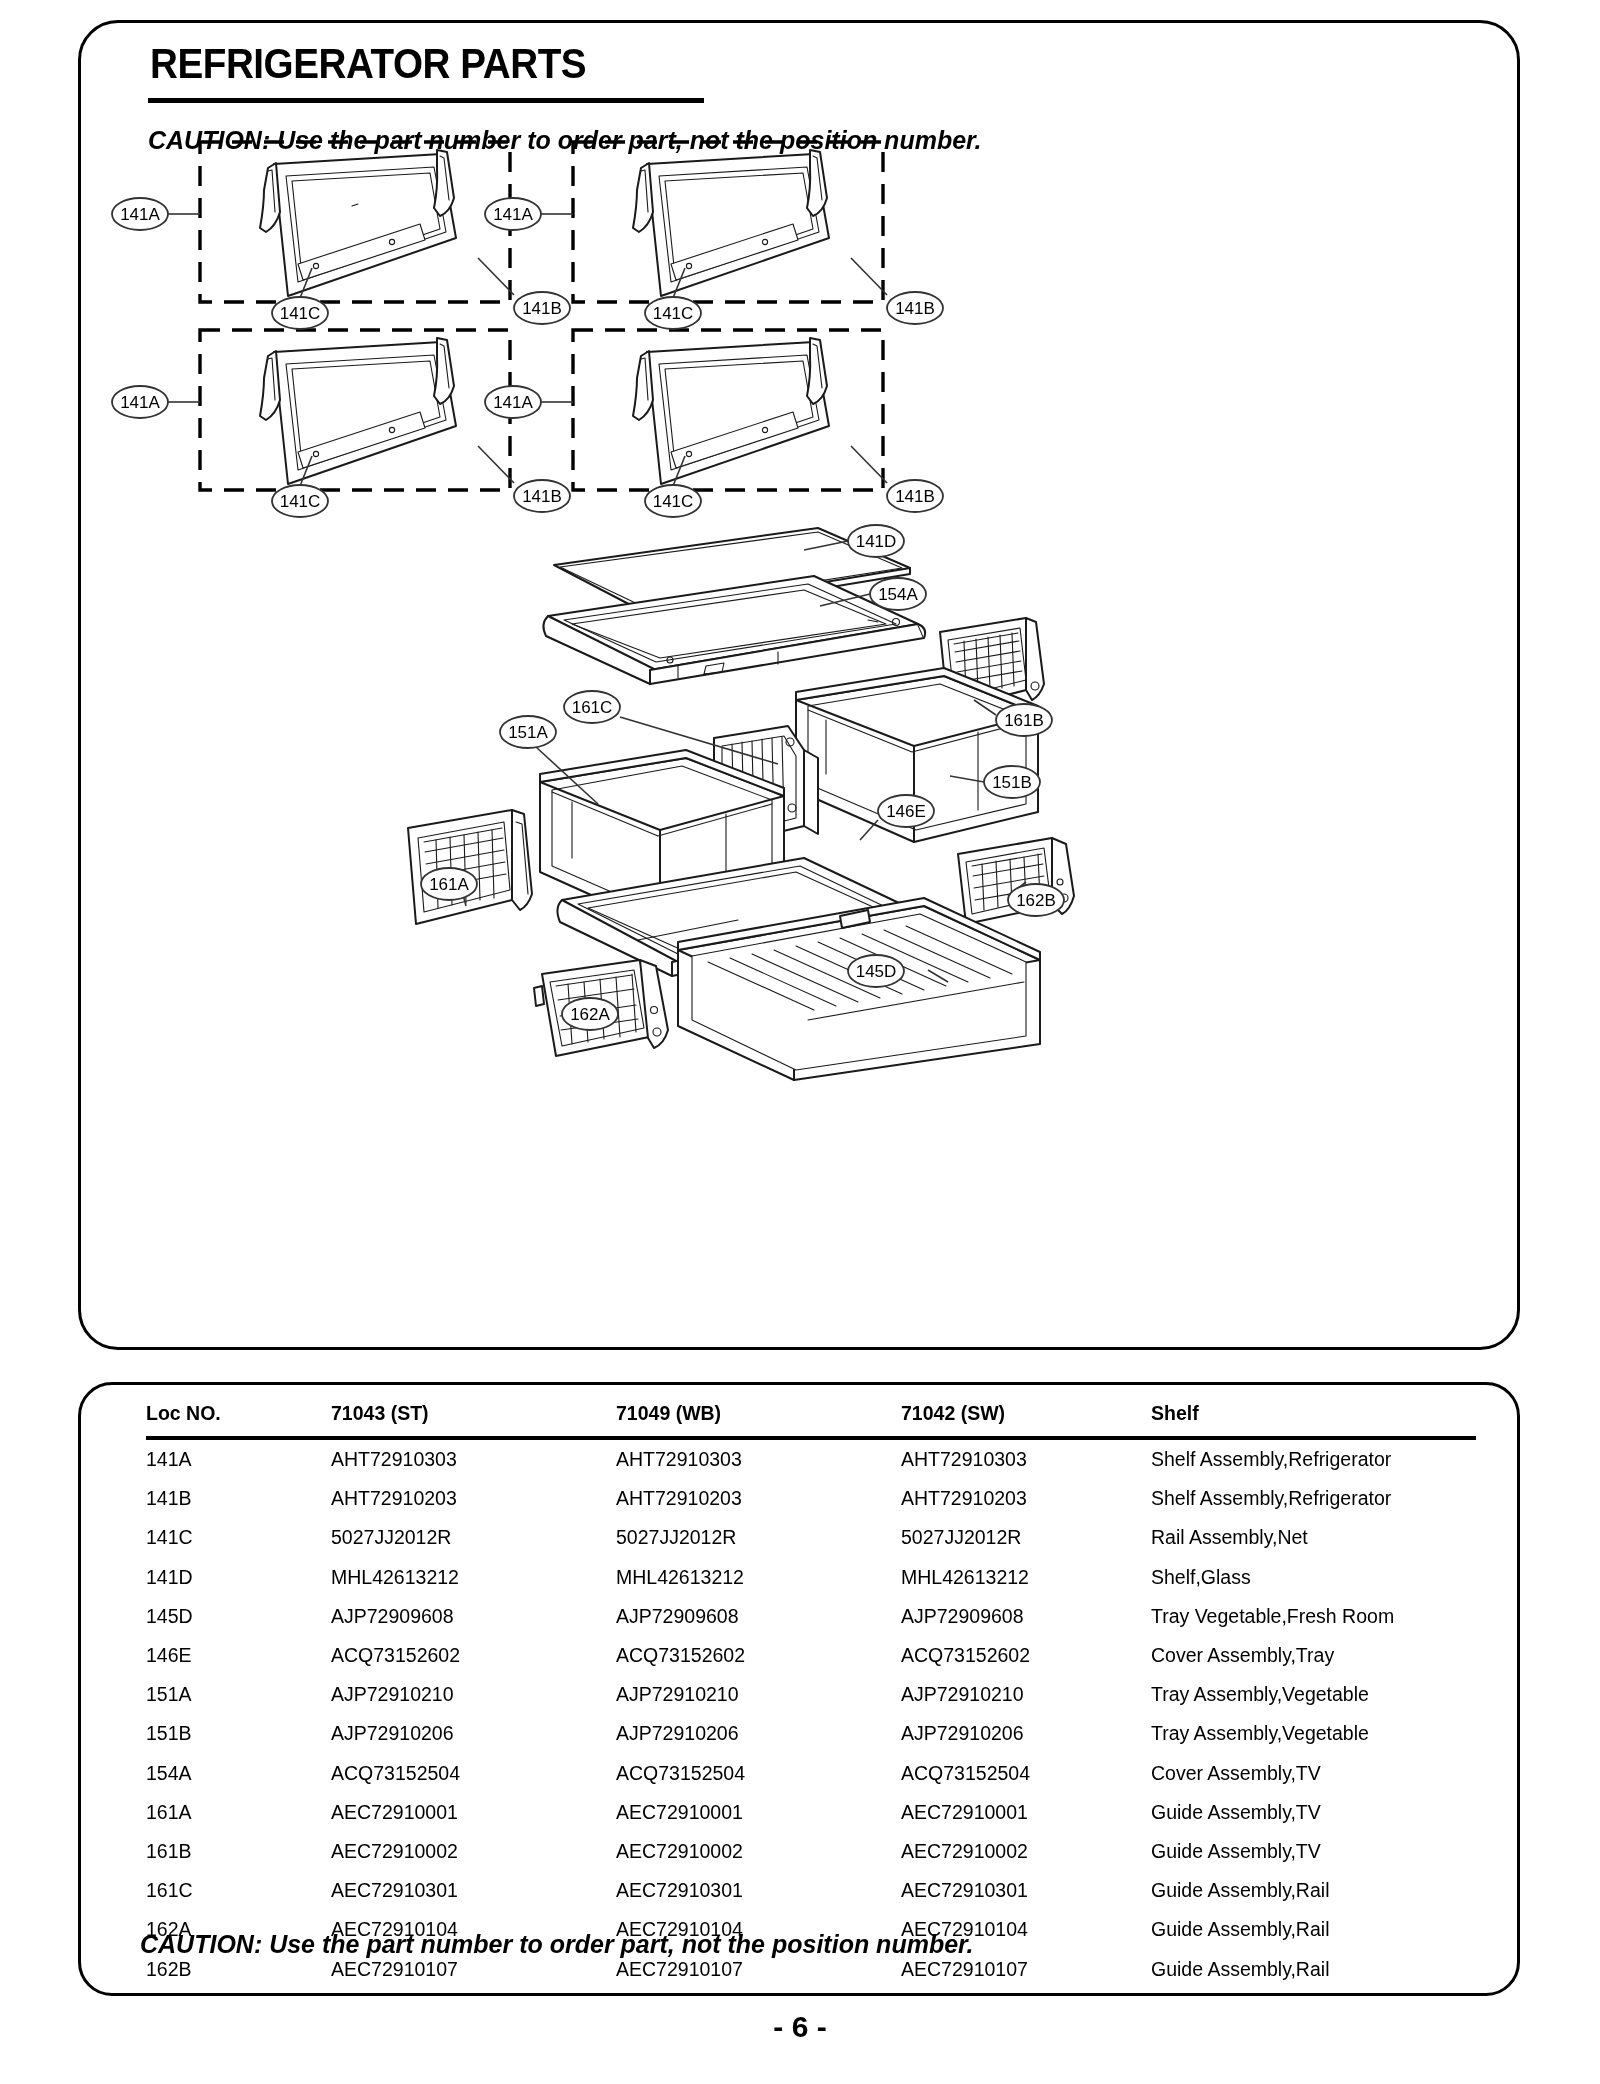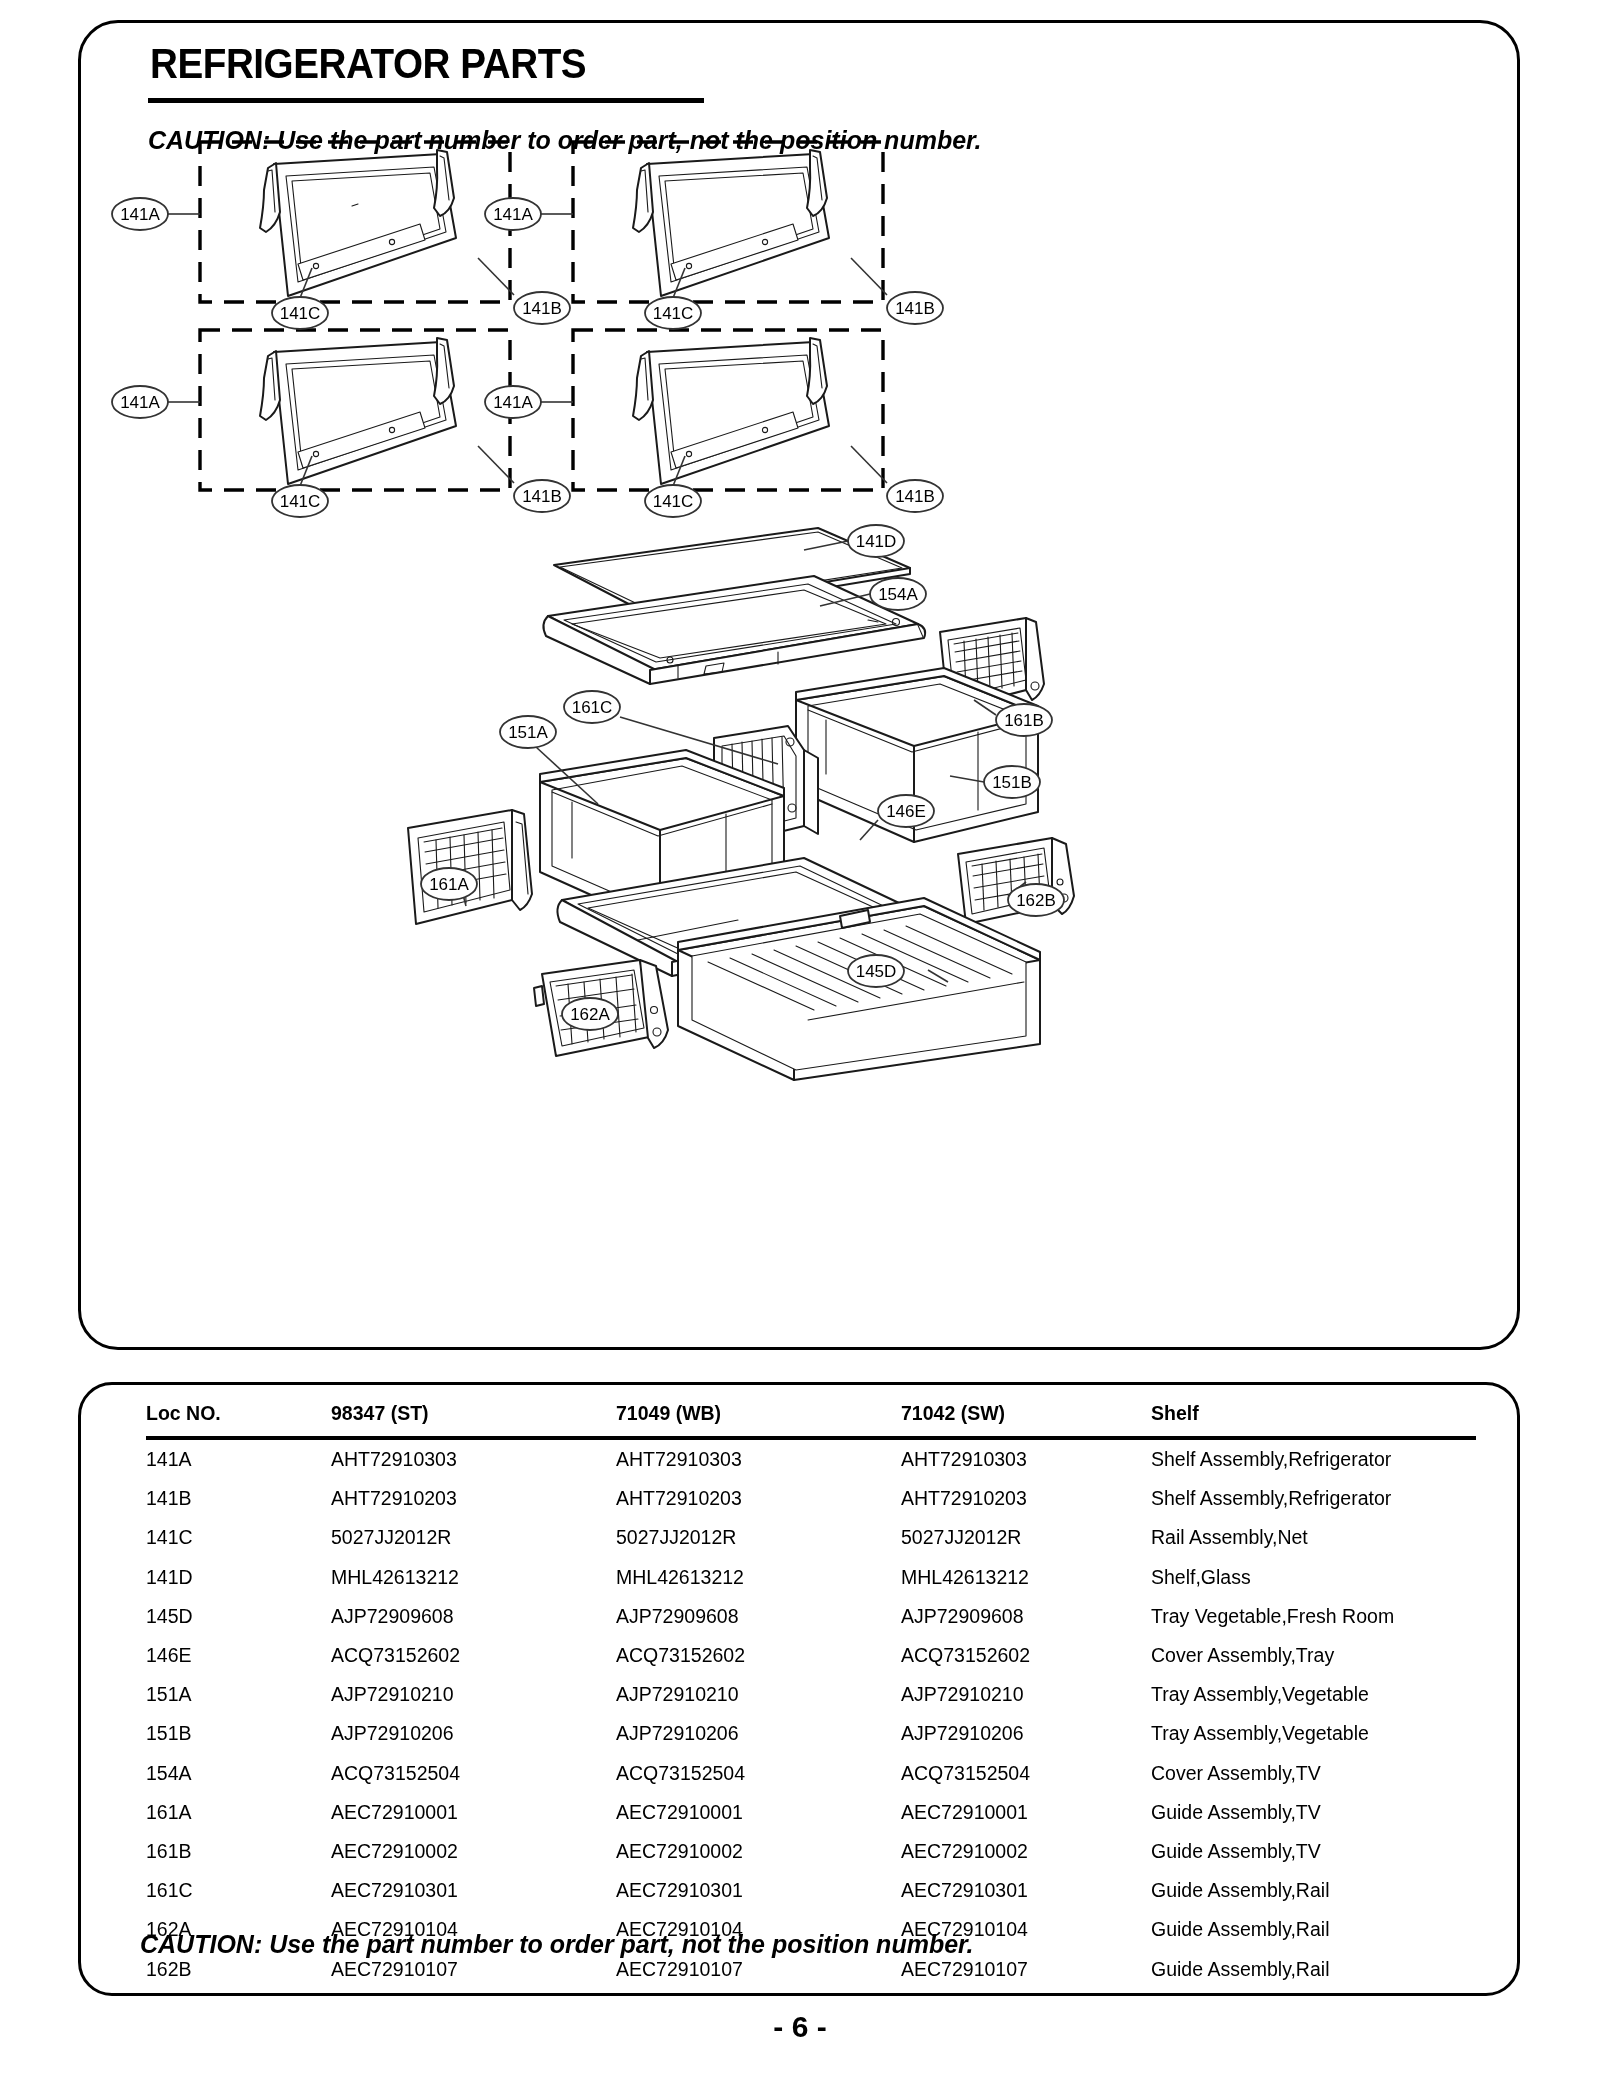--- a/index.html
+++ b/index.html
@@ -566,21 +566,21 @@
     <colgroup>
       <col class="col-loc">
         <col class="col-st">
         <col class="col-wb">
         <col class="col-sw">
         <col class="col-desc">
     </colgroup>
     <thead>
       <tr>
         <th>Loc NO.</th>
-        <th>98347 (ST)</th>
+        <th>71043 (ST)</th>
         <th>71049 (WB)</th>
         <th>71042 (SW)</th>
         <th>Shelf</th>
       </tr>
     </thead>
     <tbody>
       <tr>
         <td>141A</td>
         <td>AHT72910303</td>
         <td>AHT72910303</td>

